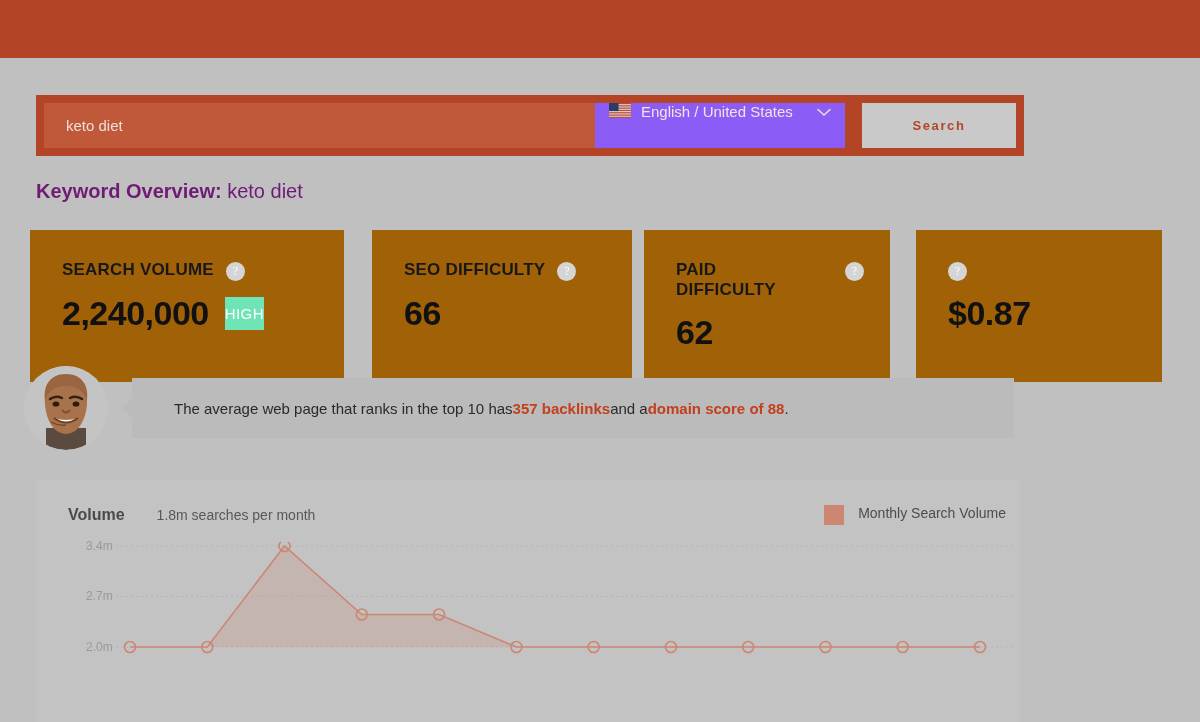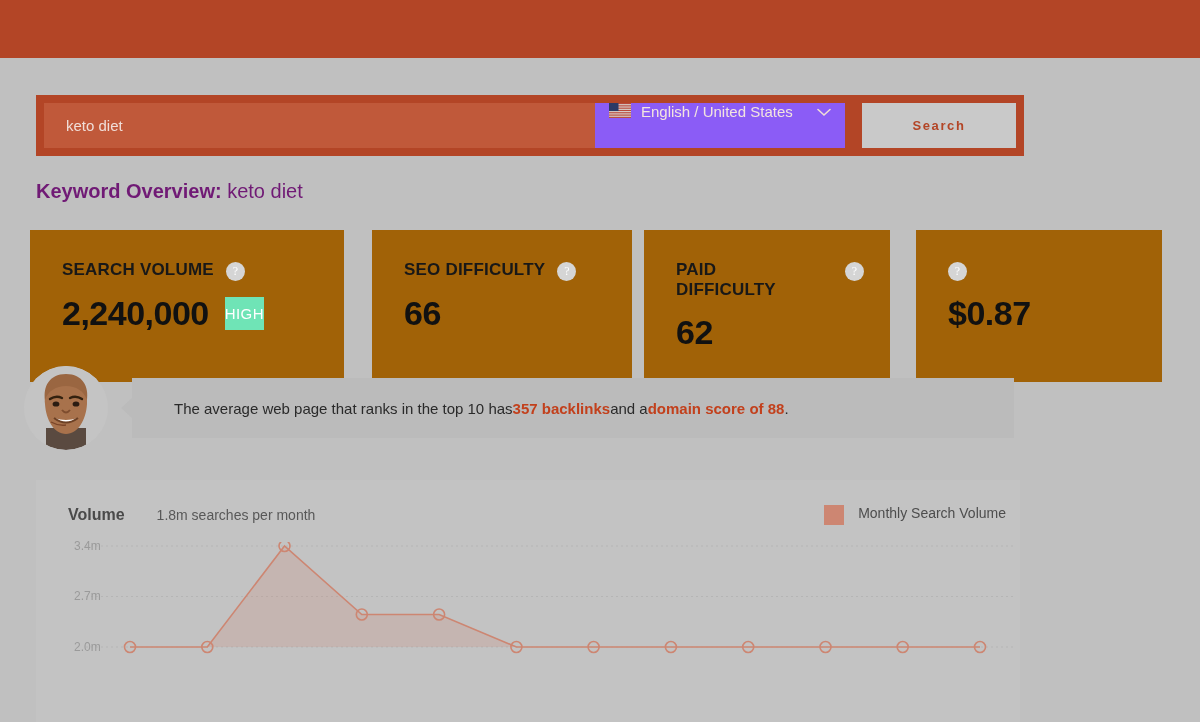--- a/index.html
+++ b/index.html
@@ -113,21 +113,21 @@
     position: absolute; left: 32px; top: 25px; right: 14px;
     display: flex; align-items: center;
   }
   .chart-title { font-size: 16px; font-weight: bold; color: #4a4a4a; }
   .chart-sub { font-size: 14px; color: #585858; margin-left: 32px; }
   .legend { margin-left: auto; display: flex; align-items: flex-start; gap: 14px; }
   .legend-swatch { width: 20px; height: 20px; background: #cd8672; }
   .legend-label { font-size: 14px; color: #4d4d4d; }
   .plot { position: absolute; left: 0; top: 62px; width: 984px; height: 180px; }
   .ytick {
-    position: absolute; left: 38px; font-size: 12px; color: #9a9a9a;
+    position: absolute; left: 50px; font-size: 12px; color: #9a9a9a;
     transform: translateY(-50%);
   }
 </style>
 </head>
 <body>
 
 <div class="page">
 
   <div class="topbar"></div>
 

